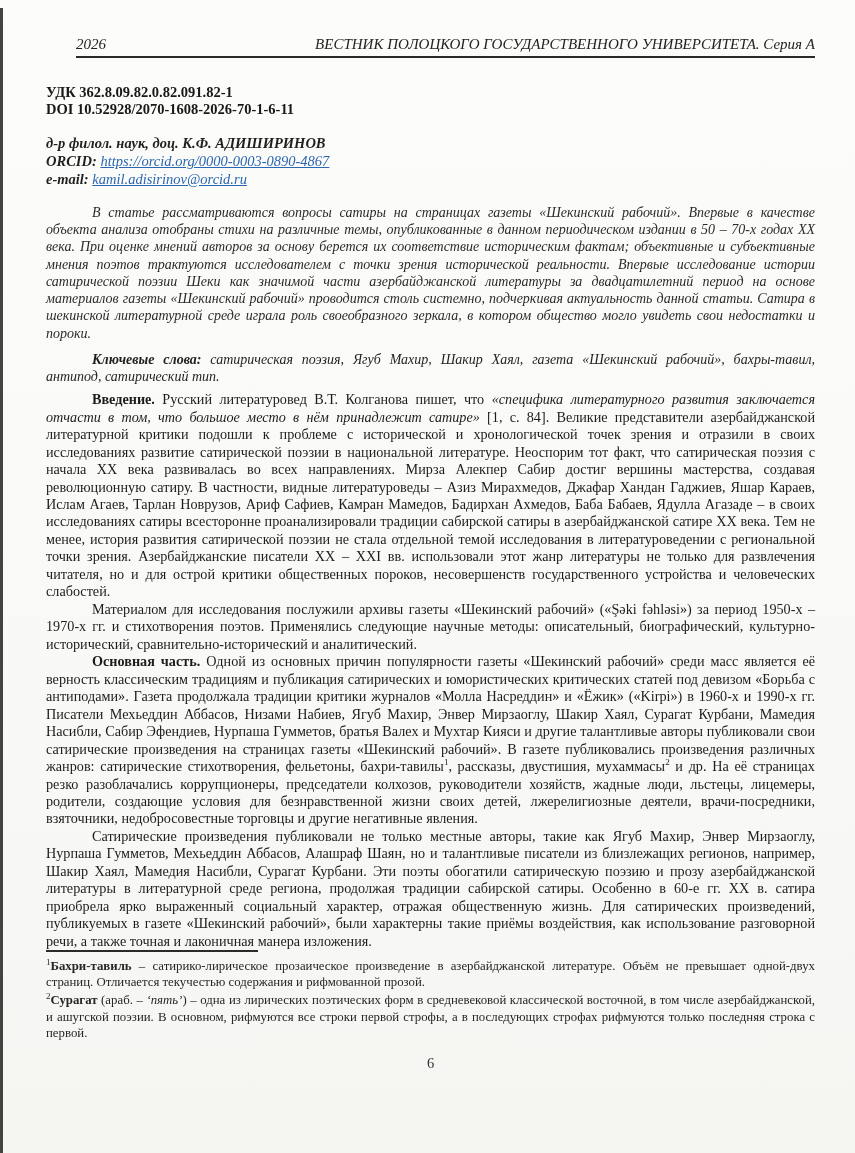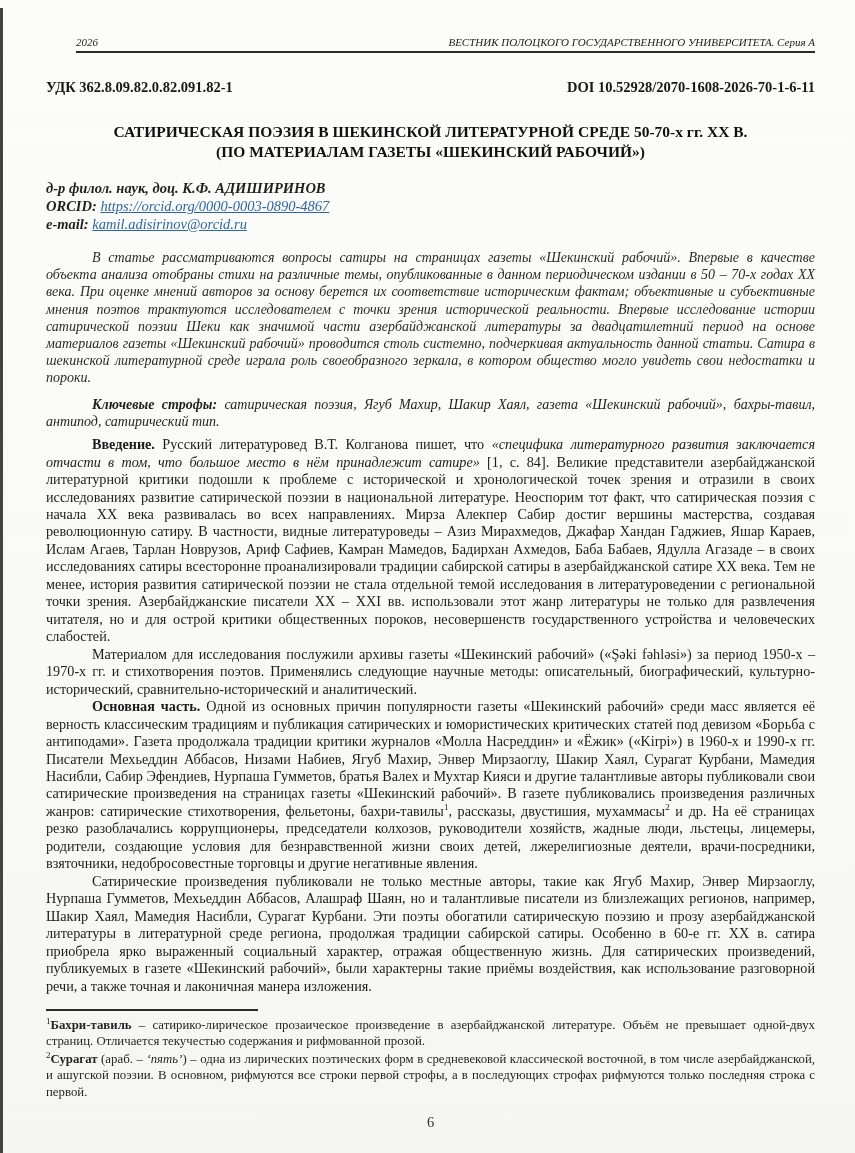--- a/index.html
+++ b/index.html
@@ -11,27 +11,27 @@
     color:#1f1f1f;
     font-family:"Liberation Serif", serif;
     box-sizing:border-box;
     padding:36px 40px 0 46px;
     overflow:hidden;
   }
   .scan-edge { position:absolute; left:0; top:8px; bottom:0; width:3px; background:#45433f; }
 
   .running-head {
     display:flex; justify-content:space-between; align-items:flex-end;
-    font-style:italic; font-size:11px; margin:0 0 3px 30px; color:#222;
+    font-style:italic; font-size:15px; margin:0 0 3px 30px; color:#222;
   }
   .head-rule { border-bottom:2px solid #2a2a2a; margin-left:30px; }
 
   .meta-row {
     display:flex; justify-content:space-between;
-    font-weight:bold; font-size:14.5px; margin-top:26px; color:#181818;
+    font-weight:bold; font-size:14.5px; margin-top:26px; color:#181818;flex-direction:column;
   }
 
   .title { text-align:center; font-size:15.5px; font-weight:bold; margin:26px 0 0; line-height:1.32; color:#111; }
 
   .author-block { text-align:left; margin-top:17px; font-size:14.5px; }
   .author { font-weight:bold; font-style:italic; }
   .affiliation { font-weight:bold; font-style:italic; margin-top:2px; }
   .contact-line { margin-top:1px; }
   .lbl { font-weight:bold; font-style:italic; }
   a.lnk { color:#2b66b0; font-style:italic; text-decoration:underline; }
@@ -43,21 +43,21 @@
   .keywords { font-size:14px; line-height:1.23; text-align:justify; text-indent:46px; margin:9px 0 0; }
   .keywords .i { font-style:italic; }
 
   .article-body { margin-top:6px; }
   .body-p { font-size:14.2px; line-height:1.23; text-align:justify; text-indent:46px; margin:0; color:#1c1c1c; }
   .b { font-weight:bold; }
   .i { font-style:italic; }
   .bi { font-weight:bold; font-style:italic; }
   sup { font-size:9px; vertical-align:super; line-height:0; }
 
-  .footnotes { margin-top:14px; font-size:12.8px; color:#262626; }
+  .footnotes { font-size:12.8px; color:#262626; }
   .footnote-rule { width:212px; border-bottom:2px solid #2a2a2a; margin-bottom:6px; }
   .footnote { margin:0 0 2px; text-align:justify; line-height:1.26; }
 
   .page-number { text-align:center; margin-top:14px; font-size:14.5px; color:#333; }
 </style>
 </head>
 <body>
 
 <div class="page">
   <div class="scan-edge"></div>
@@ -66,40 +66,36 @@
     <span>2026</span>
     <span>ВЕСТНИК ПОЛОЦКОГО ГОСУДАРСТВЕННОГО УНИВЕРСИТЕТА. Серия А</span>
   </div>
   <div class="head-rule"></div>
 
   <div class="meta-row">
     <span>УДК 362.8.09.82.0.82.091.82-1</span>
     <span>DOI 10.52928/2070-1608-2026-70-1-6-11</span>
   </div>
 
-  <h1 class="title">
-    <span>САТИРИЧЕСКАЯ ПОЭЗИЯ В ШЕКИНСКОЙ ЛИТЕРАТУРНОЙ СРЕДЕ 50-70-х гг. XX В.</span><br>
-    <span>(ПО МАТЕРИАЛАМ ГАЗЕТЫ «ШЕКИНСКИЙ РАБОЧИЙ»)</span>
-  </h1>
 
   <div class="author-block">
     <div class="author">д-р филол. наук, доц. К.Ф. АДИШИРИНОВ</div>
     <div class="contact-line">
       <span class="lbl">ORCID:</span>
       <a class="lnk" href="#">https://orcid.org/0000-0003-0890-4867</a>
     </div>
     <div class="contact-line">
       <span class="lbl">e-mail:</span>
       <a class="lnk" href="#">kamil.adisirinov@orcid.ru</a>
     </div>
   </div>
 
   <p class="abstract">В статье рассматриваются вопросы сатиры на страницах газеты «Шекинский рабочий». Впервые в качестве объекта анализа отобраны стихи на различные темы, опубликованные в данном периодическом издании в 50 – 70-х годах XX века. При оценке мнений авторов за основу берется их соответствие историческим фактам; объективные и субъективные мнения поэтов трактуются исследователем с точки зрения исторической реальности. Впервые исследование истории сатирической поэзии Шеки как значимой части азербайджанской литературы за двадцатилетний период на основе материалов газеты «Шекинский рабочий» проводится столь системно, подчеркивая актуальность данной статьи. Сатира в шекинской литературной среде играла роль своеобразного зеркала, в котором общество могло увидеть свои недостатки и пороки.</p>
 
-  <p class="keywords"><span class="bi">Ключевые строфы:</span><span class="i"> сатирическая поэзия, Ягуб Махир, Шакир Хаял, газета «Шекинский рабочий», бахры-тавил, антипод, сатирический тип.</span></p>
+  <p class="keywords"><span class="bi">Ключевые слова:</span><span class="i"> сатирическая поэзия, Ягуб Махир, Шакир Хаял, газета «Шекинский рабочий», бахры-тавил, антипод, сатирический тип.</span></p>
 
   <div class="article-body">
     <p class="body-p"><span class="b">Введение. </span><span>Русский литературовед В.Т. Колганова пишет, что </span><span class="i">«специфика литературного развития заключается отчасти в том, что большое место в нём принадлежит сатире»</span><span> [1, с. 84]. Великие представители азербайджанской литературной критики подошли к проблеме с исторической и хронологической точек зрения и отразили в своих исследованиях развитие сатирической поэзии в национальной литературе. Неоспорим тот факт, что сатирическая поэзия с начала XX века развивалась во всех направлениях. Мирза Алекпер Сабир достиг вершины мастерства, создавая революционную сатиру. В частности, видные литературоведы – Азиз Мирахмедов, Джафар Хандан Гаджиев, Яшар Караев, Ислам Агаев, Тарлан Новрузов, Ариф Сафиев, Камран Мамедов, Бадирхан Ахмедов, Баба Бабаев, Ядулла Агазаде – в своих исследованиях сатиры всесторонне проанализировали традиции сабирской сатиры в азербайджанской сатире XX века. Тем не менее, история развития сатирической поэзии не стала отдельной темой исследования в литературоведении с региональной точки зрения. Азербайджанские писатели XX – XXI вв. использовали этот жанр литературы не только для развлечения читателя, но и для острой критики общественных пороков, несовершенств государственного устройства и человеческих слабостей.</span></p>
     <p class="body-p"><span>Материалом для исследования послужили архивы газеты «Шекинский рабочий» («Şəki fəhləsi») за период 1950-х – 1970-х гг. и стихотворения поэтов. Применялись следующие научные методы: описательный, биографический, культурно-исторический, сравнительно-исторический и аналитический.</span></p>
     <p class="body-p"><span class="b">Основная часть. </span><span>Одной из основных причин популярности газеты «Шекинский рабочий» среди масс является её верность классическим традициям и публикация сатирических и юмористических критических статей под девизом «Борьба с антиподами». Газета продолжала традиции критики журналов «Молла Насреддин» и «Ёжик» («Kirpi») в 1960-х и 1990-х гг. Писатели Мехьеддин Аббасов, Низами Набиев, Ягуб Махир, Энвер Мирзаоглу, Шакир Хаял, Сурагат Курбани, Мамедия Насибли, Сабир Эфендиев, Нурпаша Гумметов, братья Валех и Мухтар Кияси и другие талантливые авторы публиковали свои сатирические произведения на страницах газеты «Шекинский рабочий». В газете публиковались произведения различных жанров: сатирические стихотворения, фельетоны, бахри-тавилы</span><sup>1</sup><span>, рассказы, двустишия, мухаммасы</span><sup>2</sup><span> и др. На её страницах резко разоблачались коррупционеры, председатели колхозов, руководители хозяйств, жадные люди, льстецы, лицемеры, родители, создающие условия для безнравственной жизни своих детей, лжерелигиозные деятели, врачи-посредники, взяточники, недобросовестные торговцы и другие негативные явления.</span></p>
     <p class="body-p"><span>Сатирические произведения публиковали не только местные авторы, такие как Ягуб Махир, Энвер Мирзаоглу, Нурпаша Гумметов, Мехьеддин Аббасов, Алашраф Шаян, но и талантливые писатели из близлежащих регионов, например, Шакир Хаял, Мамедия Насибли, Сурагат Курбани. Эти поэты обогатили сатирическую поэзию и прозу азербайджанской литературы в литературной среде региона, продолжая традиции сабирской сатиры. Особенно в 60-е гг. XX в. сатира приобрела ярко выраженный социальный характер, отражая общественную жизнь. Для сатирических произведений, публикуемых в газете «Шекинский рабочий», были характерны такие приёмы воздействия, как использование разговорной речи, а также точная и лаконичная манера изложения.</span></p>
   </div>
 
   <div class="footnotes">
     <div class="footnote-rule"></div>

